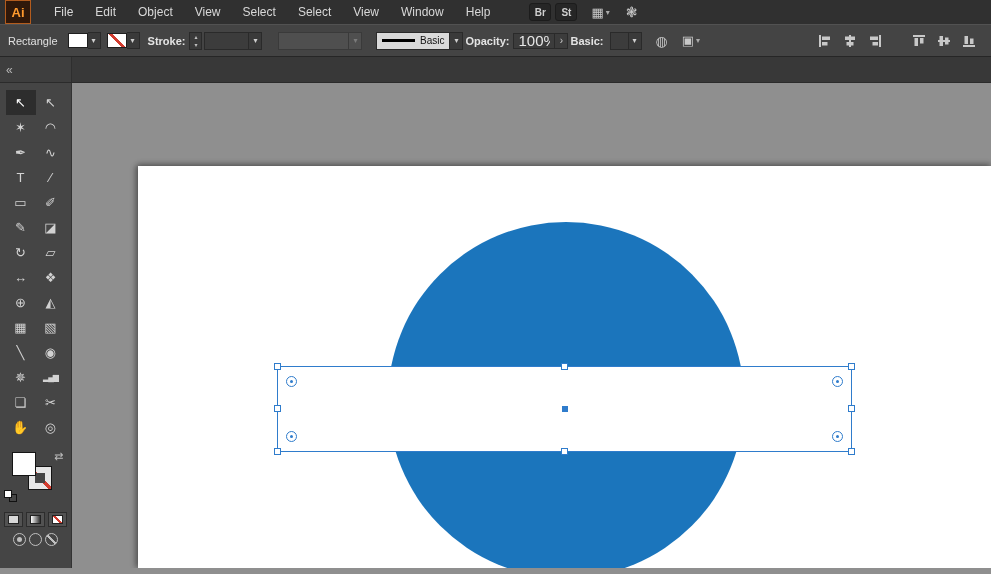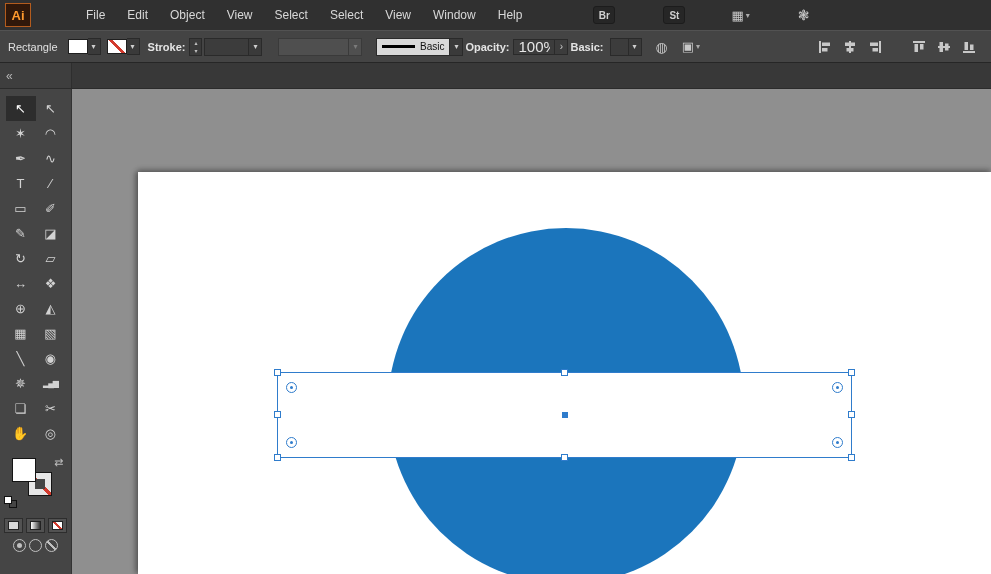--- a/index.html
+++ b/index.html
@@ -2,26 +2,26 @@
 <html><head>
 <meta charset="utf-8">
 <style>
   html,body{margin:0;padding:0;background:#222;}
   *{box-sizing:border-box;}
   i,em,b{font-style:normal;font-weight:normal;}
   .app{position:relative;width:991px;height:574px;overflow:hidden;background:#8f8f8f;
        font-family:"Liberation Sans",sans-serif;-webkit-font-smoothing:antialiased;user-select:none;}
 
   
-  .menubar{height:30px;background:#303030;display:flex;align-items:center;color:#d8d8d8;font-size:12px;gap:32px;}
+  .menubar{height:24px;background:#303030;display:flex;align-items:center;color:#d8d8d8;font-size:12px;}
   .ai-logo{width:26px;height:24px;margin-left:5px;background:#30180a;border:1px solid #b35c1e;
            color:#ff9a2e;font-weight:bold;font-size:13px;display:flex;align-items:center;justify-content:center;}
   .menus{display:flex;margin-left:12px;}
   .menu{padding:0 11px;line-height:30px;cursor:default;}
-  .appbtn{width:22px;height:18px;margin-left:16px;background:#262626;border:1px solid #1c1c1c;border-radius:3px;
+  .appbtn{width:22px;height:18px;margin-left:4px;background:#262626;border:1px solid #1c1c1c;border-radius:3px;
           color:#cfcfcf;font-size:10px;font-weight:bold;display:flex;align-items:center;justify-content:center;}
   .appbtn.first{margin-left:28px;}
   .appicon-group{display:flex;align-items:center;margin-left:14px;color:#c8c8c8;font-size:13px;gap:2px;}
   .tiny-chev{font-size:8px;color:#aaa;}
   .appicon{margin-left:16px;color:#c8c8c8;font-size:14px;}
 
   
   .controlbar{height:33px;background:#444;border-top:1px solid #525252;border-bottom:1px solid #262626;
               display:flex;align-items:center;color:#cfcfcf;font-size:11px;padding:0 8px;}
   .ctx-label{margin-right:10px;color:#e0e0e0;}

